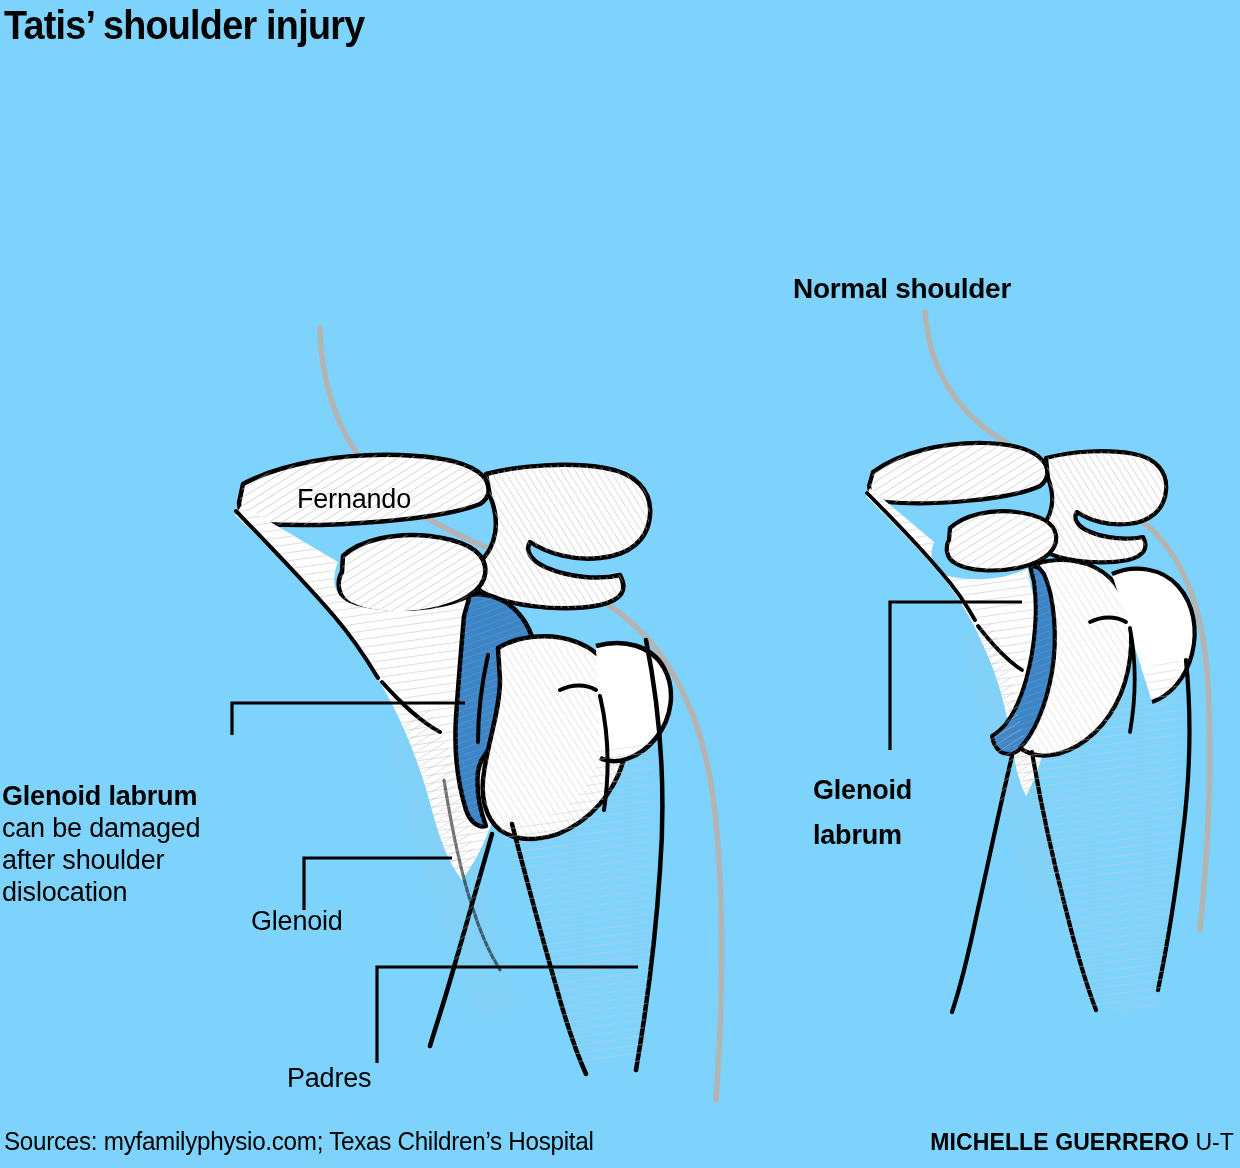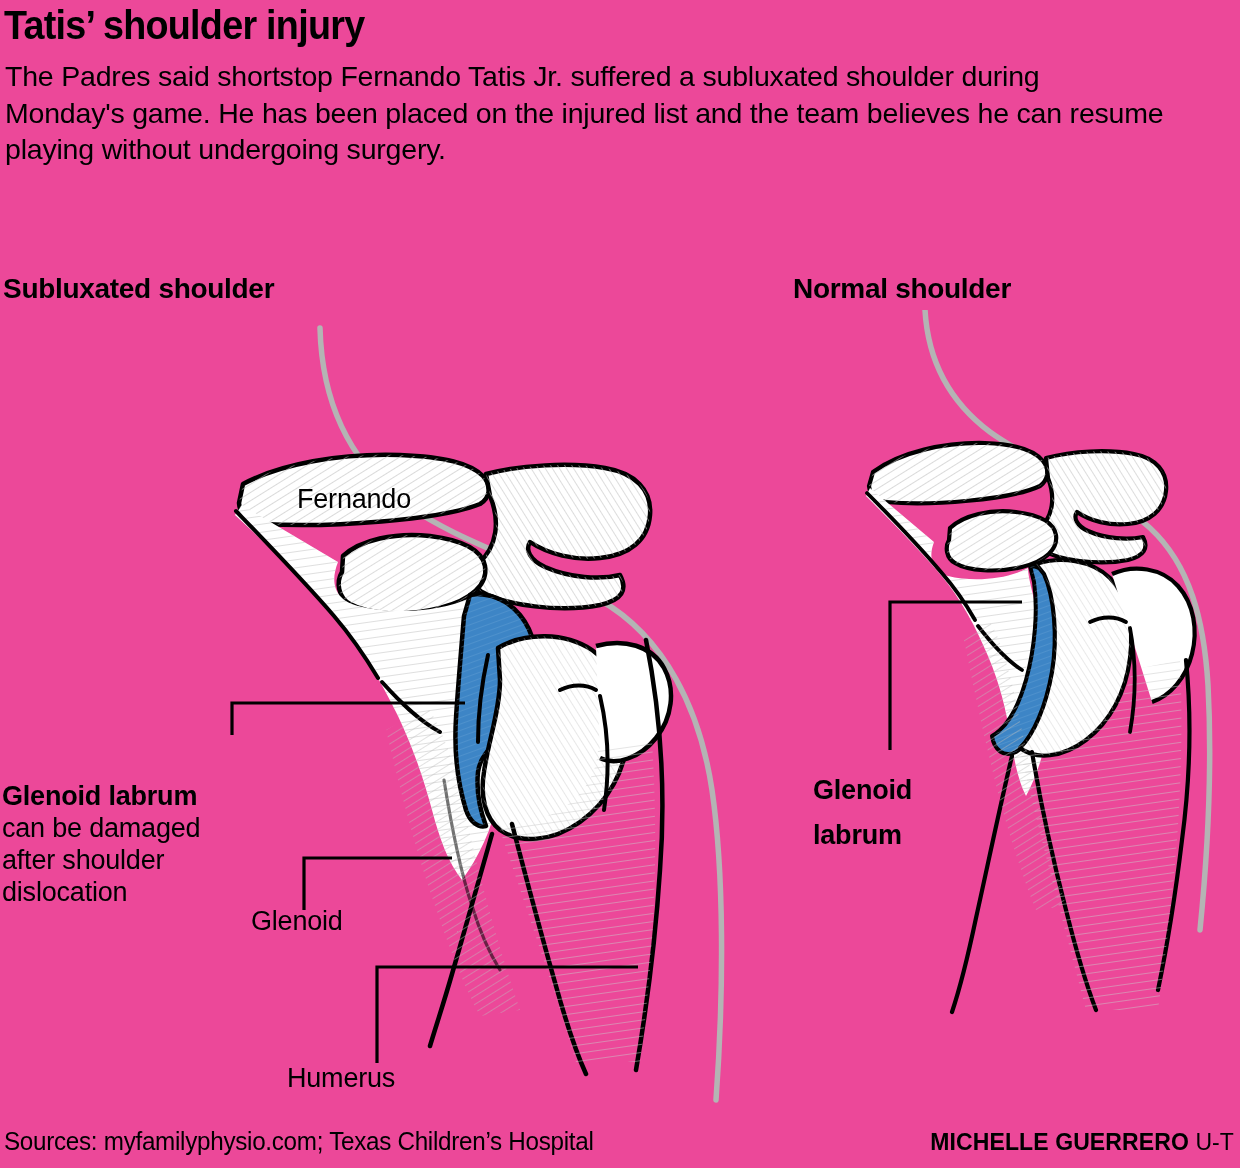--- a/index.html
+++ b/index.html
@@ -12,21 +12,21 @@
     height: 1168px;
     position: relative;
     font-family: "Liberation Sans", sans-serif;
     color: #000000;
     overflow: hidden;
   }
   .page {
     position: relative;
     width: 1240px;
     height: 1168px;
-    background: #ec4899;
+    background: #7dd3fc;
   }
 
   
   .headline {
     position: absolute;
     left: 4px;
     top: 2px;
     font-size: 41px;
     font-weight: bold;
     letter-spacing: -0.8px;
@@ -106,23 +106,21 @@
   }
   .footer-credit .name { font-weight: bold; text-align: right; }
 </style>
 </head>
 <body>
 
 <div class="page">
 
   <div class="headline">Tatis’ shoulder injury</div>
 
-  <div class="deck">The Padres said shortstop Fernando Tatis Jr. suffered a subluxated shoulder during Monday's game. He has been placed on the injured list and the team believes he can resume playing without undergoing surgery.</div>
-
-  <div class="sect-title" id="sect-left">Subluxated shoulder</div>
+
   <div class="sect-title" id="sect-right">Normal shoulder</div>
 
   <div class="stage">
     <svg width="1240" height="810" viewBox="0 0 1240 810" xmlns="http://www.w3.org/2000/svg">
       <defs>
         <pattern id="hatchA" width="7" height="7" patternTransform="rotate(58)" patternUnits="userSpaceOnUse">
           <line x1="0" y1="0" x2="0" y2="7" stroke="#bcbcbc" stroke-width="1.5"></line>
         </pattern>
         <pattern id="hatchB" width="6" height="6" patternTransform="rotate(-32)" patternUnits="userSpaceOnUse">
           <line x1="0" y1="0" x2="0" y2="6" stroke="#c2c2c2" stroke-width="1.4"></line>
@@ -339,21 +337,21 @@
   <div class="callout" id="cal-glenoid-left">
     <span class="bold">Glenoid labrum</span><span>can be damaged
 after shoulder
 dislocation</span>
   </div>
 
   <div class="callout" id="cal-clavicle">Fernando</div>
 
   <div class="callout" id="cal-scapula">Glenoid</div>
 
-  <div class="callout" id="cal-humerus">Humerus</div>
+  <div class="callout" id="cal-humerus">Padres</div>
 
   <div class="callout" id="cal-glenoid-right">Glenoid
 labrum</div>
 
   <div class="footer-src">Sources: myfamilyphysio.com; Texas Children’s Hospital</div>
 
   <div class="footer-credit">
     <span class="name">MICHELLE GUERRERO</span><span>&nbsp;</span><span>U-T</span>
   </div>
 

